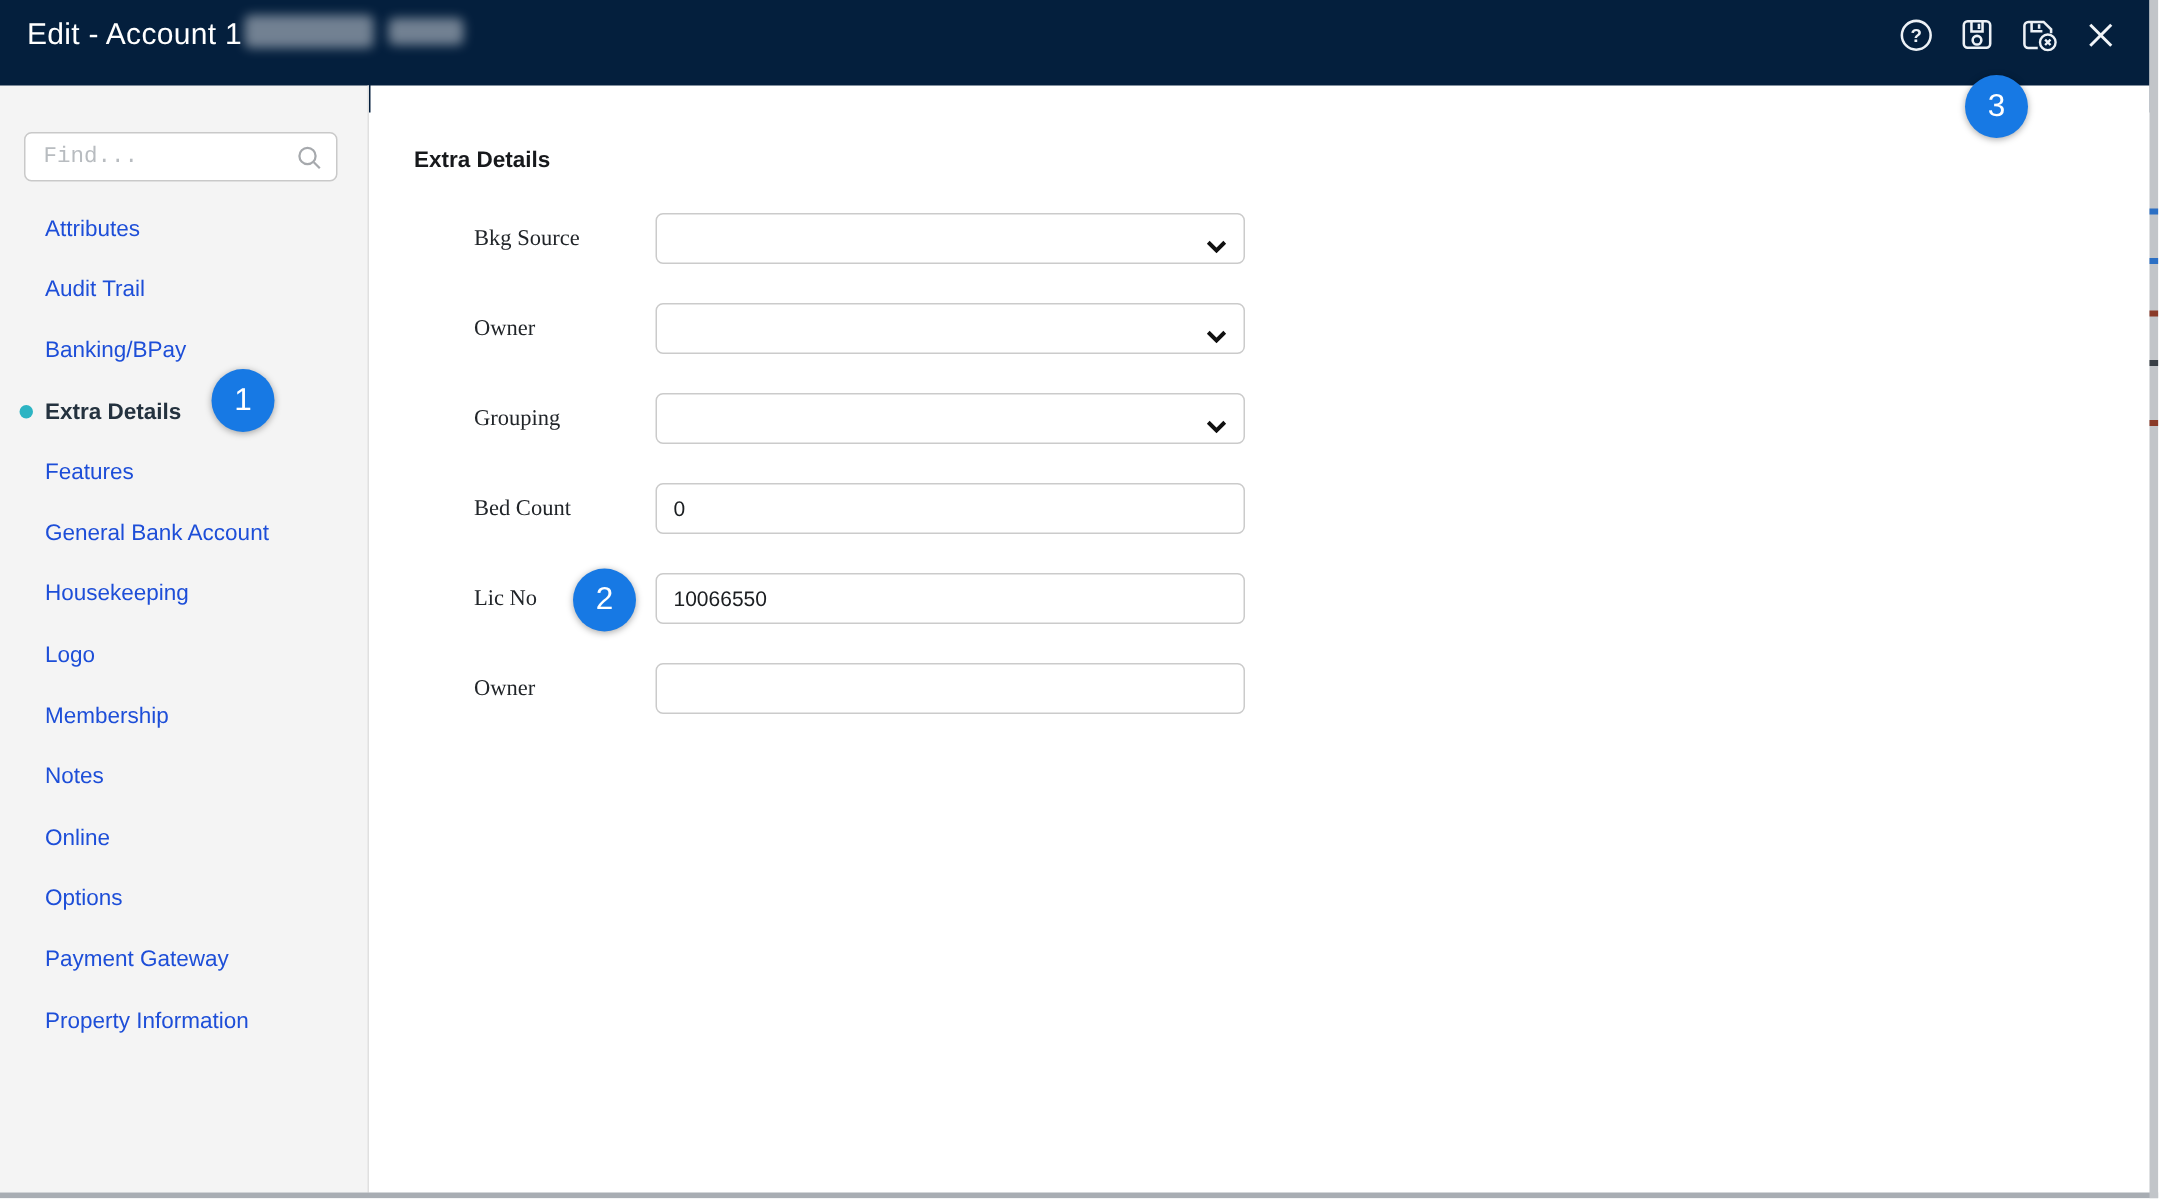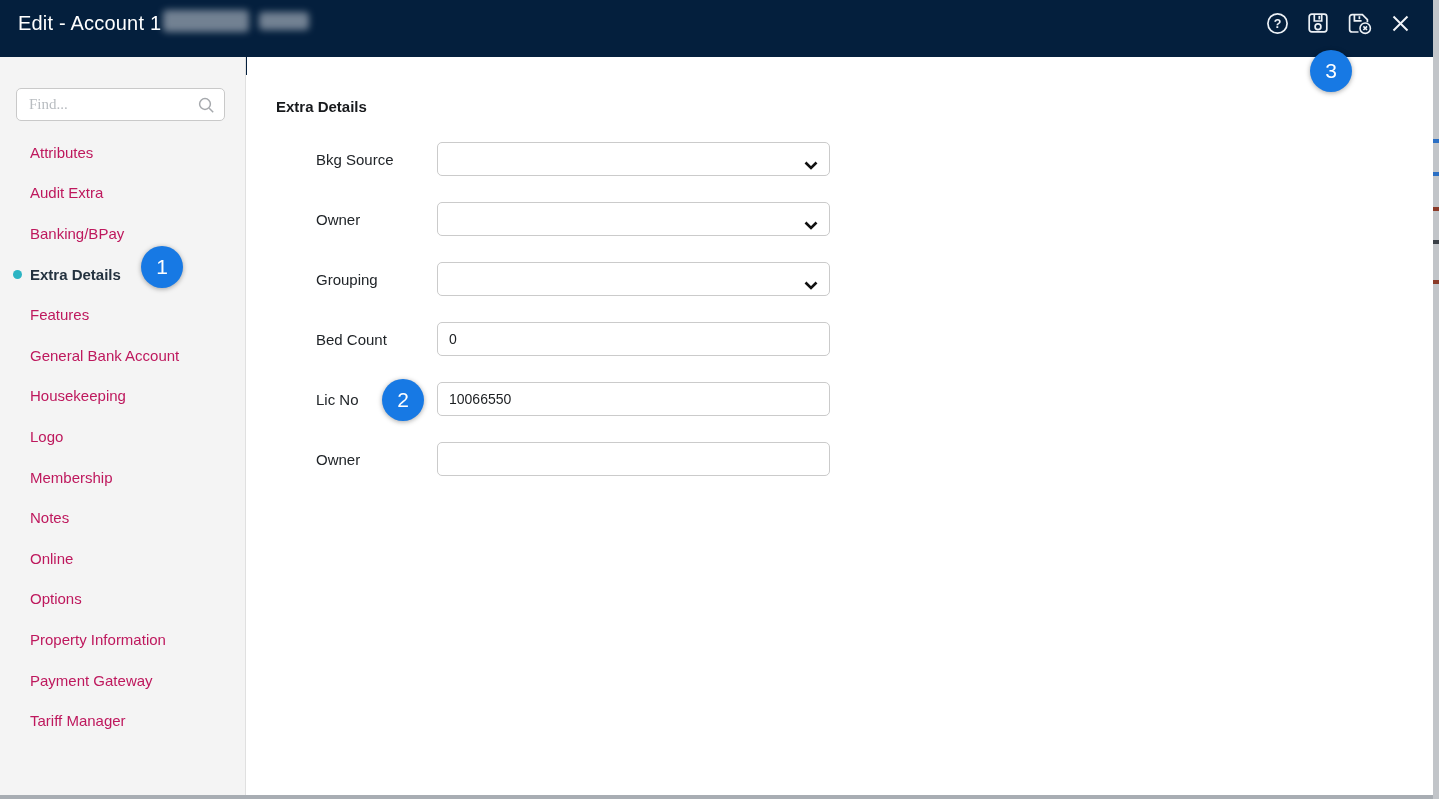--- a/index.html
+++ b/index.html
@@ -17,36 +17,36 @@
   .tb-btn { background: none; border: none; padding: 0; cursor: pointer; display: flex; align-items: center; justify-content: center; }
   .tb-btn svg { display: block; }
 
   
   .sidebar { position: absolute; left: 0; top: 57px; width: 246px; height: 738px;
              background: #f4f4f4; border-right: 1px solid #e0e0e0; }
   .search-box { position: absolute; left: 16px; top: 31px; width: 209px; height: 33px;
                 background: #fff; border: 1px solid #c9c9c9; border-radius: 5px; }
   .search-box input { position: absolute; left: 0; top: 0; width: 180px; height: 31px; border: none; outline: none;
                       background: transparent; padding: 0 0 0 12px; font-size: 15px; color: #444;
-                      font-family: Liberation Serif, serif; }
+                      font-family: Liberation Mono, monospace; }
   .search-box input::placeholder { color: #b8bcc0; }
   .search-box .search-ic { position: absolute; right: 9px; top: 8px; }
   .nav { position: absolute; left: 0; top: 75px; width: 100%; }
   .nav-item { position: relative; height: 40.6px; display: flex; align-items: center; padding-left: 30px;
-              font-size: 15px; color: #be185d; cursor: pointer; }
+              font-size: 15px; color: #1d4ed8; cursor: pointer; }
   .nav-item .dot { position: absolute; left: 13px; top: 50%; margin-top: -4.5px; width: 9px; height: 9px;
                    border-radius: 50%; background: #2cb4c3; }
   .nav-item.selected { color: #24323f; font-weight: bold; }
 
   
   .main { position: absolute; left: 247px; top: 57px; width: 1186px; height: 738px; background: #fff; }
   .main-heading { position: absolute; left: 29px; top: 41px; font-size: 15px; font-weight: bold; color: #17191c; }
   .form { position: absolute; left: 0; top: 85px; width: 100%; }
   .form-row { display: flex; align-items: center; height: 34px; margin-bottom: 26px; padding-left: 69px; }
-  .form-label { width: 121px; font-size: 15px; color: #212529; flex: 0 0 121px; }
+  .form-label { width: 121px; font-size: 15px; color: #212529; flex: 0 0 121px; font-family: Liberation Serif, serif; }
   .ctrl-wrap { position: relative; width: 393px; height: 34px; }
   .text-input { width: 393px; height: 34px; border: 1px solid #cbcbcb; border-radius: 5px; background: #fff;
                 font-size: 14px; color: #1b1e21; padding: 0 11px; outline: none;
                 font-family: "Liberation Sans", sans-serif; }
   .select-box { width: 393px; height: 34px; border: 1px solid #cbcbcb; border-radius: 5px; background: #fff;
                 cursor: pointer; position: relative; }
   .select-box .chev { position: absolute; right: 11px; top: 13px; }
 
   
   .ann { position: absolute; width: 42px; height: 42px; border-radius: 50%; background: #1779e4;
@@ -128,21 +128,21 @@
         </svg>
       </span>
     </div>
     <div class="nav">
         <div class="nav-item">
 
     <span>Attributes</span>
   </div>
         <div class="nav-item">
 
-    <span>Audit Extra</span>
+    <span>Audit Trail</span>
   </div>
         <div class="nav-item">
 
     <span>Banking/BPay</span>
   </div>
         <div class="nav-item selected">
     <span class="dot"></span>
     <span>Extra Details</span>
   </div>
         <div class="nav-item">
@@ -172,29 +172,25 @@
         <div class="nav-item">
 
     <span>Online</span>
   </div>
         <div class="nav-item">
 
     <span>Options</span>
   </div>
         <div class="nav-item">
 
+    <span>Payment Gateway</span>
+  </div>
+        <div class="nav-item">
+
     <span>Property Information</span>
-  </div>
-        <div class="nav-item">
-
-    <span>Payment Gateway</span>
-  </div>
-        <div class="nav-item">
-
-    <span>Tariff Manager</span>
   </div>
       </div>
   </div>
 
   <div class="main">
     <div class="main-heading">Extra Details</div>
     <div class="form">
         <div class="form-row">
     <span class="form-label">Bkg Source</span>
     <span class="ctrl-wrap">

